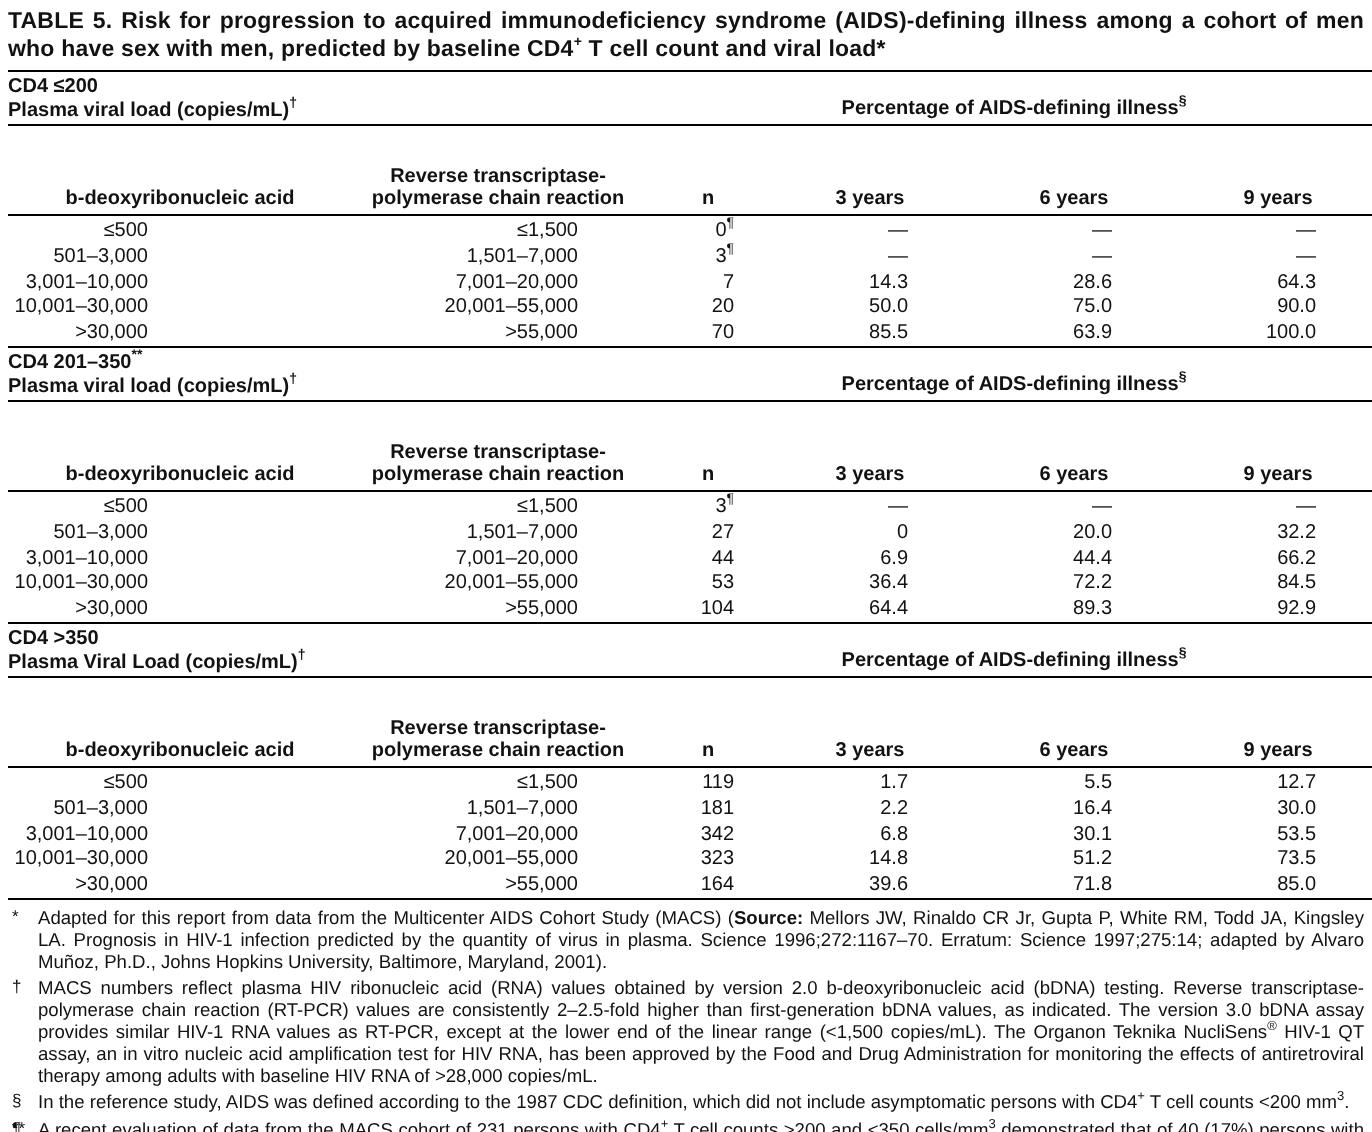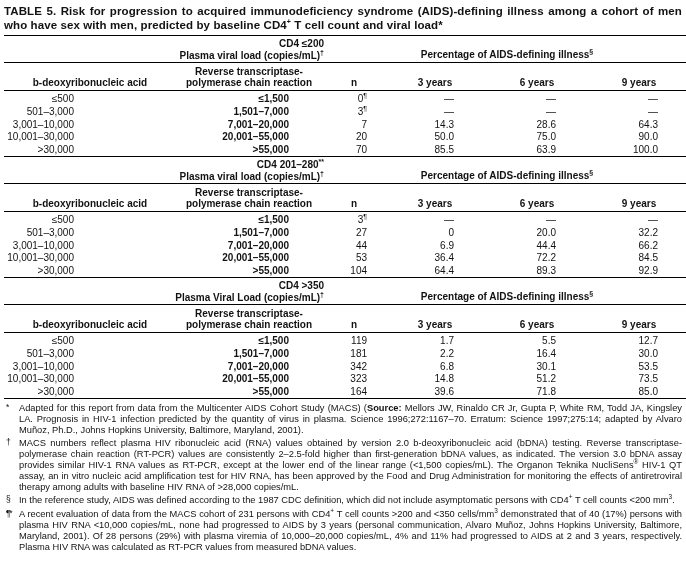--- a/index.html
+++ b/index.html
@@ -15,37 +15,37 @@
     margin:0 0 3px 0; font-size:11.5px; font-weight:700; line-height:13.5px;
     text-align:justify; letter-spacing:0.1px;
   }
 
   
   table.risk { width:100%; border-collapse:collapse; table-layout:fixed;
     font-size:10px; border-bottom:1px solid #000; }
   td, th { padding:0; vertical-align:bottom; font-weight:400; }
 
   tr.grp td { border-top:1px solid #000; padding-top:2px; }
-  .grp-left  { text-align:right; line-height:12px; }
+  .grp-left  { text-align:left; line-height:12px; }
   .grp-left .line { display:block; }
   .grp-right { text-align:center; line-height:12px; vertical-align:bottom; padding-bottom:1px; }
   .grp b, .grp .line, .grp-right { font-weight:700; }
 
   tr.ch th { border-top:1px solid #000; font-weight:700; line-height:11px;
-    padding-top:3px; padding-bottom:2px; vertical-align:bottom; }
+    padding-top:20px; padding-bottom:2px; vertical-align:bottom; }
   tr.ch th.c1 { text-align:center; padding-left:2px; }
   tr.ch th.c2, tr.ch th.c3, tr.ch th.c4, tr.ch th.c5, tr.ch th.c6 { text-align:center; }
 
   tr.dr td { line-height:11.8px; padding-top:1px; }
   tr.dr-first td { border-top:1px solid #000; padding-top:2px; }
   td.c1 { text-align:left; }
   td.c2, td.c3, td.c4, td.c5, td.c6 { text-align:center; }
   .nb { display:inline-block; text-align:right; white-space:nowrap; }
   .b1 { width:70px; }
-  .b2 { width:80px;font-weight:bold; }
+  .b2 { width:80px; }
   .b3 { width:26px; }
   .b4 { width:38px; }
 
   
   .footnotes { margin-top:4px; font-size:9.3px; line-height:10.8px; }
   .fn { position:relative; padding-left:15px; margin-top:3px; text-align:justify; }
   .fm { position:absolute; left:2px; top:-1px; font-size:8.5px; }
   .fn b { font-weight:700; }
   .fn sup { font-size:6.5px; }
 </style>
@@ -120,21 +120,21 @@
         <td class="c3"><span class="nb b3"><span>70</span><sup></sup></span></td>
         <td class="c4"><span class="nb b4">85.5</span></td>
         <td class="c5"><span class="nb b4">63.9</span></td>
         <td class="c6"><span class="nb b4">100.0</span></td>
       </tr>
     </tbody>
 
     <tbody>
       <tr class="grp">
         <td colspan="2" class="grp-left">
-          <span class="line"><span>CD4 201–280</span><sup>**</sup></span>
+          <span class="line"><span>CD4 201–350</span><sup>**</sup></span>
           <span class="line"><span>Plasma viral load (copies/mL)</span><sup>†</sup></span>
         </td>
         <td colspan="4" class="grp-right"><span>Percentage of AIDS-defining illness</span><sup>§</sup></td>
       </tr>
       <tr class="ch">
         <th class="c1">b-deoxyribonucleic acid</th>
         <th class="c2"><span>Reverse transcriptase-</span><br><span>polymerase chain reaction</span></th>
         <th class="c3">n</th>
         <th class="c4">3 years</th>
         <th class="c5">6 years</th>

